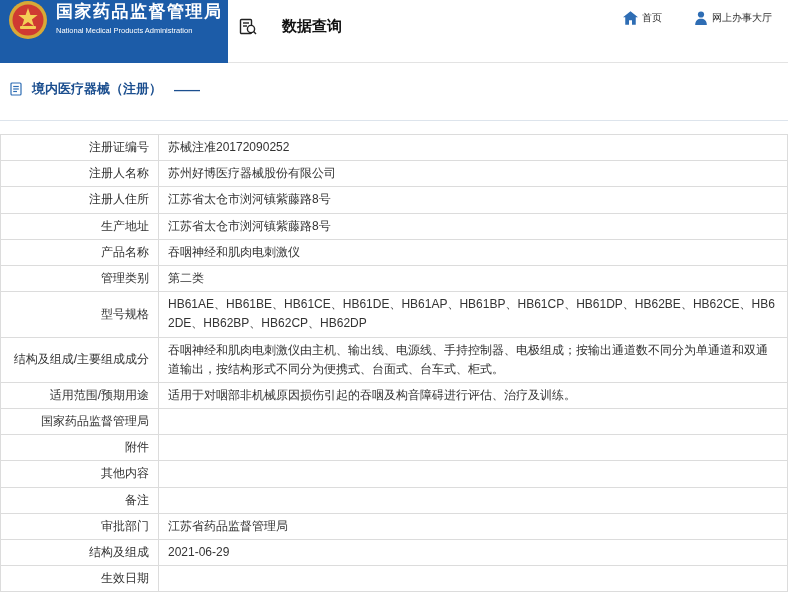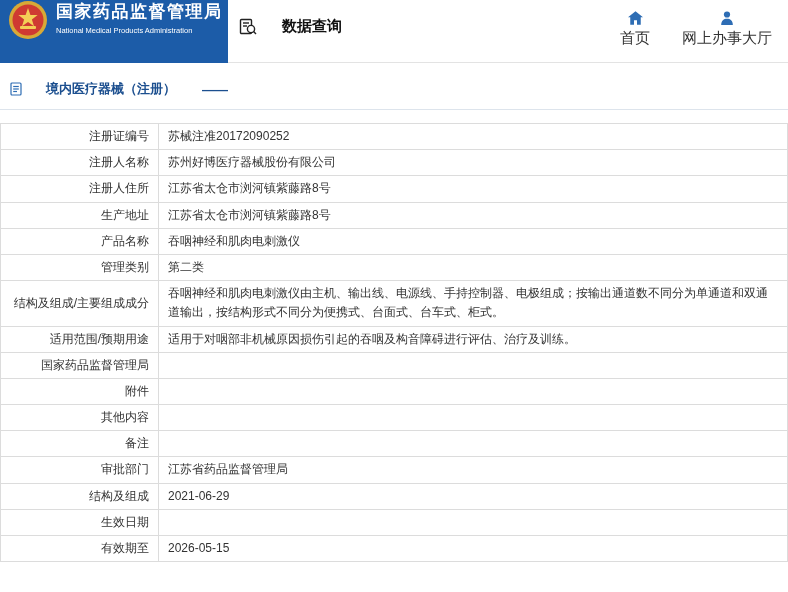--- a/index.html
+++ b/index.html
@@ -27,27 +27,27 @@
   .brand-text{display:flex;flex-direction:column;}
   .brand-cn{font-size:17px;font-weight:bold;letter-spacing:1.5px;white-space:nowrap;}
   .brand-en{font-size:7.5px;margin-top:3px;white-space:nowrap;}
   .query{
     position:absolute;left:238px;top:0;height:53px;
     display:flex;align-items:center;gap:24px;
     font-size:15px;font-weight:bold;color:#111;cursor:pointer;
   }
   .right-nav{position:absolute;right:16px;top:11px;display:flex;gap:32px;}
   .nav-item{
-    display:flex;flex-direction:column;align-items:center;gap:4px;
-    font-size:15px;color:#333;cursor:pointer;white-space:nowrap;
+    display:flex;flex-direction:row;align-items:center;gap:4px;
+    font-size:10px;color:#333;cursor:pointer;white-space:nowrap;
   }
   
   .crumb{
-    display:flex;align-items:center;gap:24px;
-    padding:17px 0 11px 10px;border-bottom:1px solid #dde4ec;
+    display:flex;align-items:center;gap:10px;
+    padding:17px 0 22px 10px;border-bottom:1px solid #dde4ec;
     color:var(--crumb-blue);font-size:13px;font-weight:600;
   }
   .crumb .sep{margin:0 2px;}
   
   table{
     width:100%;border-collapse:collapse;margin-top:13px;
     font-size:12px;color:#333;table-layout:fixed;
   }
   td{border:1px solid var(--border-gray);padding:3px 9px;line-height:1.6;vertical-align:middle;word-break:break-all;}
   td.label{width:158px;text-align:right;color:#333;}
@@ -144,20 +144,24 @@
         </tr>
         <tr>
           <td class="label"><span>产品名称</span></td>
           <td class="value">吞咽神经和肌肉电刺激仪</td>
         </tr>
         <tr>
           <td class="label"><span>管理类别</span></td>
           <td class="value">第二类</td>
         </tr>
         <tr>
+          <td class="label"><span>型号规格</span></td>
+          <td class="value">HB61AE、HB61BE、HB61CE、HB61DE、HB61AP、HB61BP、HB61CP、HB61DP、HB62BE、HB62CE、HB62DE、HB62BP、HB62CP、HB62DP</td>
+        </tr>
+        <tr>
           <td class="label"><span>结构及组成/主要组成成分</span></td>
           <td class="value">吞咽神经和肌肉电刺激仪由主机、输出线、电源线、手持控制器、电极组成；按输出通道数不同分为单通道和双通道输出，按结构形式不同分为便携式、台面式、台车式、柜式。</td>
         </tr>
         <tr>
           <td class="label"><span>适用范围/预期用途</span></td>
           <td class="value">适用于对咽部非机械原因损伤引起的吞咽及构音障碍进行评估、治疗及训练。</td>
         </tr>
         <tr>
           <td class="label"><span>国家药品监督管理局</span></td>
           <td class="value"></td>

